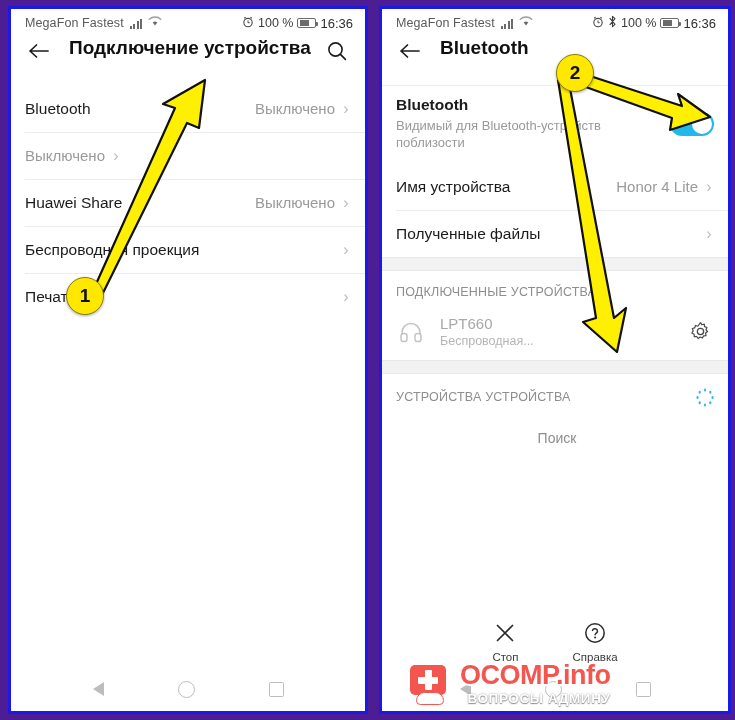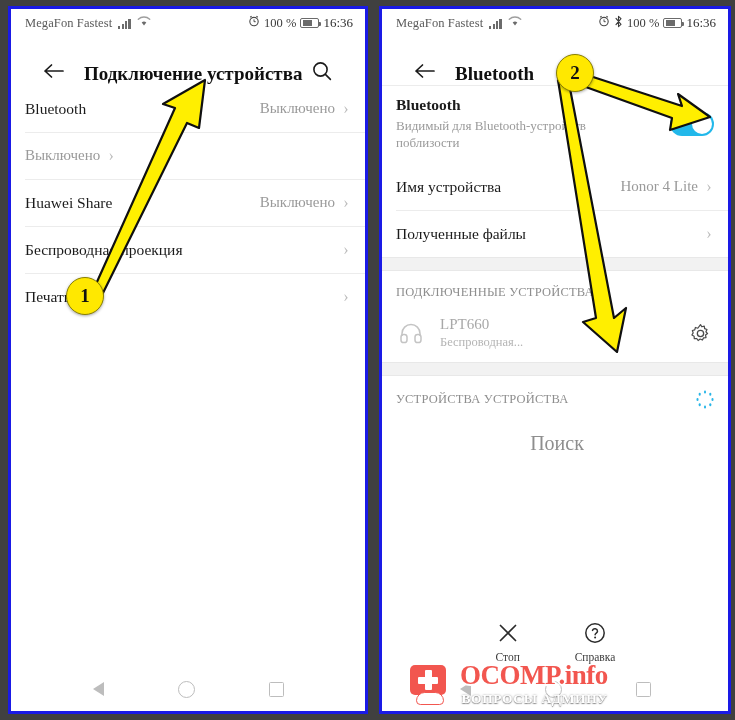--- a/index.html
+++ b/index.html
@@ -12,22 +12,21 @@
     height: 720px;
     font-family: "Liberation Sans", sans-serif;
     overflow: hidden;
     position: relative;
   }
 
   .stage {
     position: absolute;
     inset: 0;
     display: flex;
-    background: #404040;
-    font-family: Liberation Serif, serif;
+    background: #4c1d95;
   }
 
   
   .phone {
     position: relative;
     background: #ffffff;
     border: 3px solid #1a1ae6;
     box-sizing: border-box;
     overflow: hidden;
   }
@@ -118,22 +117,22 @@
     position: absolute;
     left: 1.2px; top: 1.2px; bottom: 1.2px;
     width: 9px;
     background: #6b6b6b;
   }
 
   
   .appbar {
     height: 48px;
     display: flex;
-    align-items: flex-end;
-    padding: 0 29px;
+    align-items: flex-start;
+    padding: 0 14px;
     box-sizing: border-box;
     background: #ffffff;
   }
   .appbar .title {
     font-size: 19px;
     font-weight: bold;
     color: #101010;
     margin-left: 16px;
     flex: 1;
     white-space: nowrap;
@@ -259,21 +258,21 @@
     flex: none;
     display: flex; align-items: center; justify-content: center;
     margin-right: 14px;
   }
   .device-row .dev-texts { flex: 1; }
   .device-row .dev-name { font-size: 15px; color: #a8a8a8; margin-bottom: 2px; }
   .device-row .dev-sub  { font-size: 12.5px; color: #b5b5b5; }
 
   .centered-note {
     text-align: center;
-    font-size: 20px;
+    font-size: 14px;
     color: #8e8e8e;
     padding: 14px 0 0 4px;
   }
 
   
   .spinner {
     width: 18px; height: 18px;
     position: relative;
     flex: none;
   }

